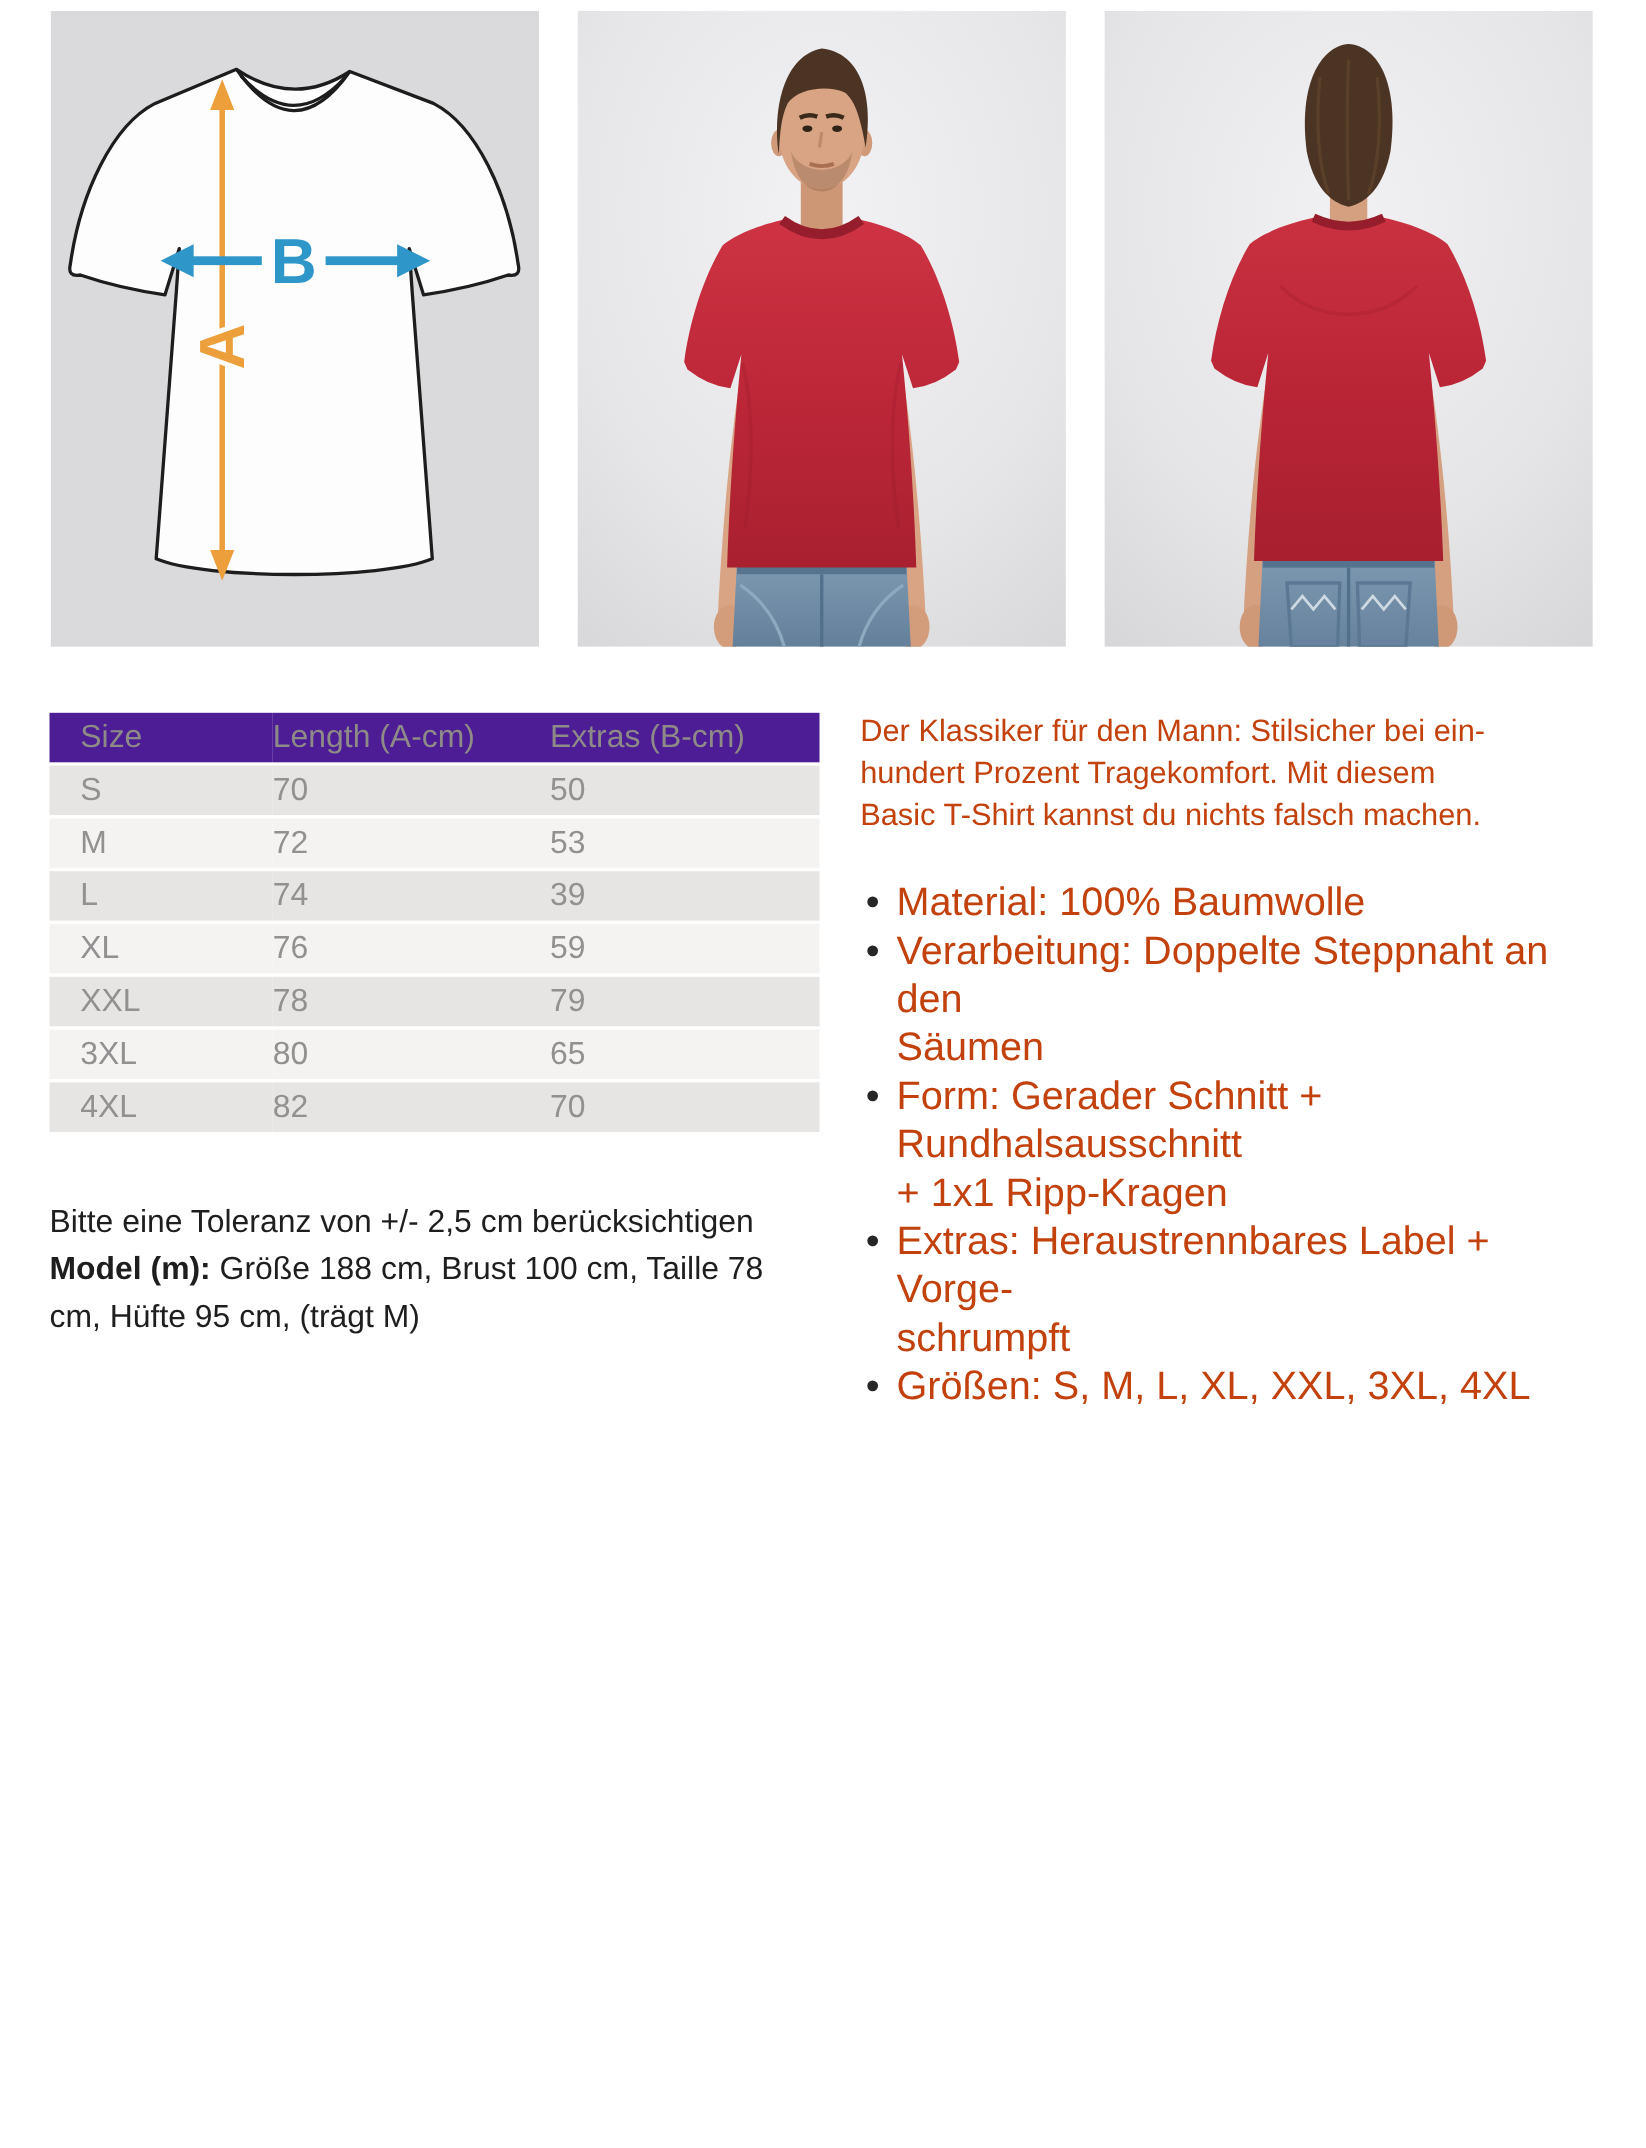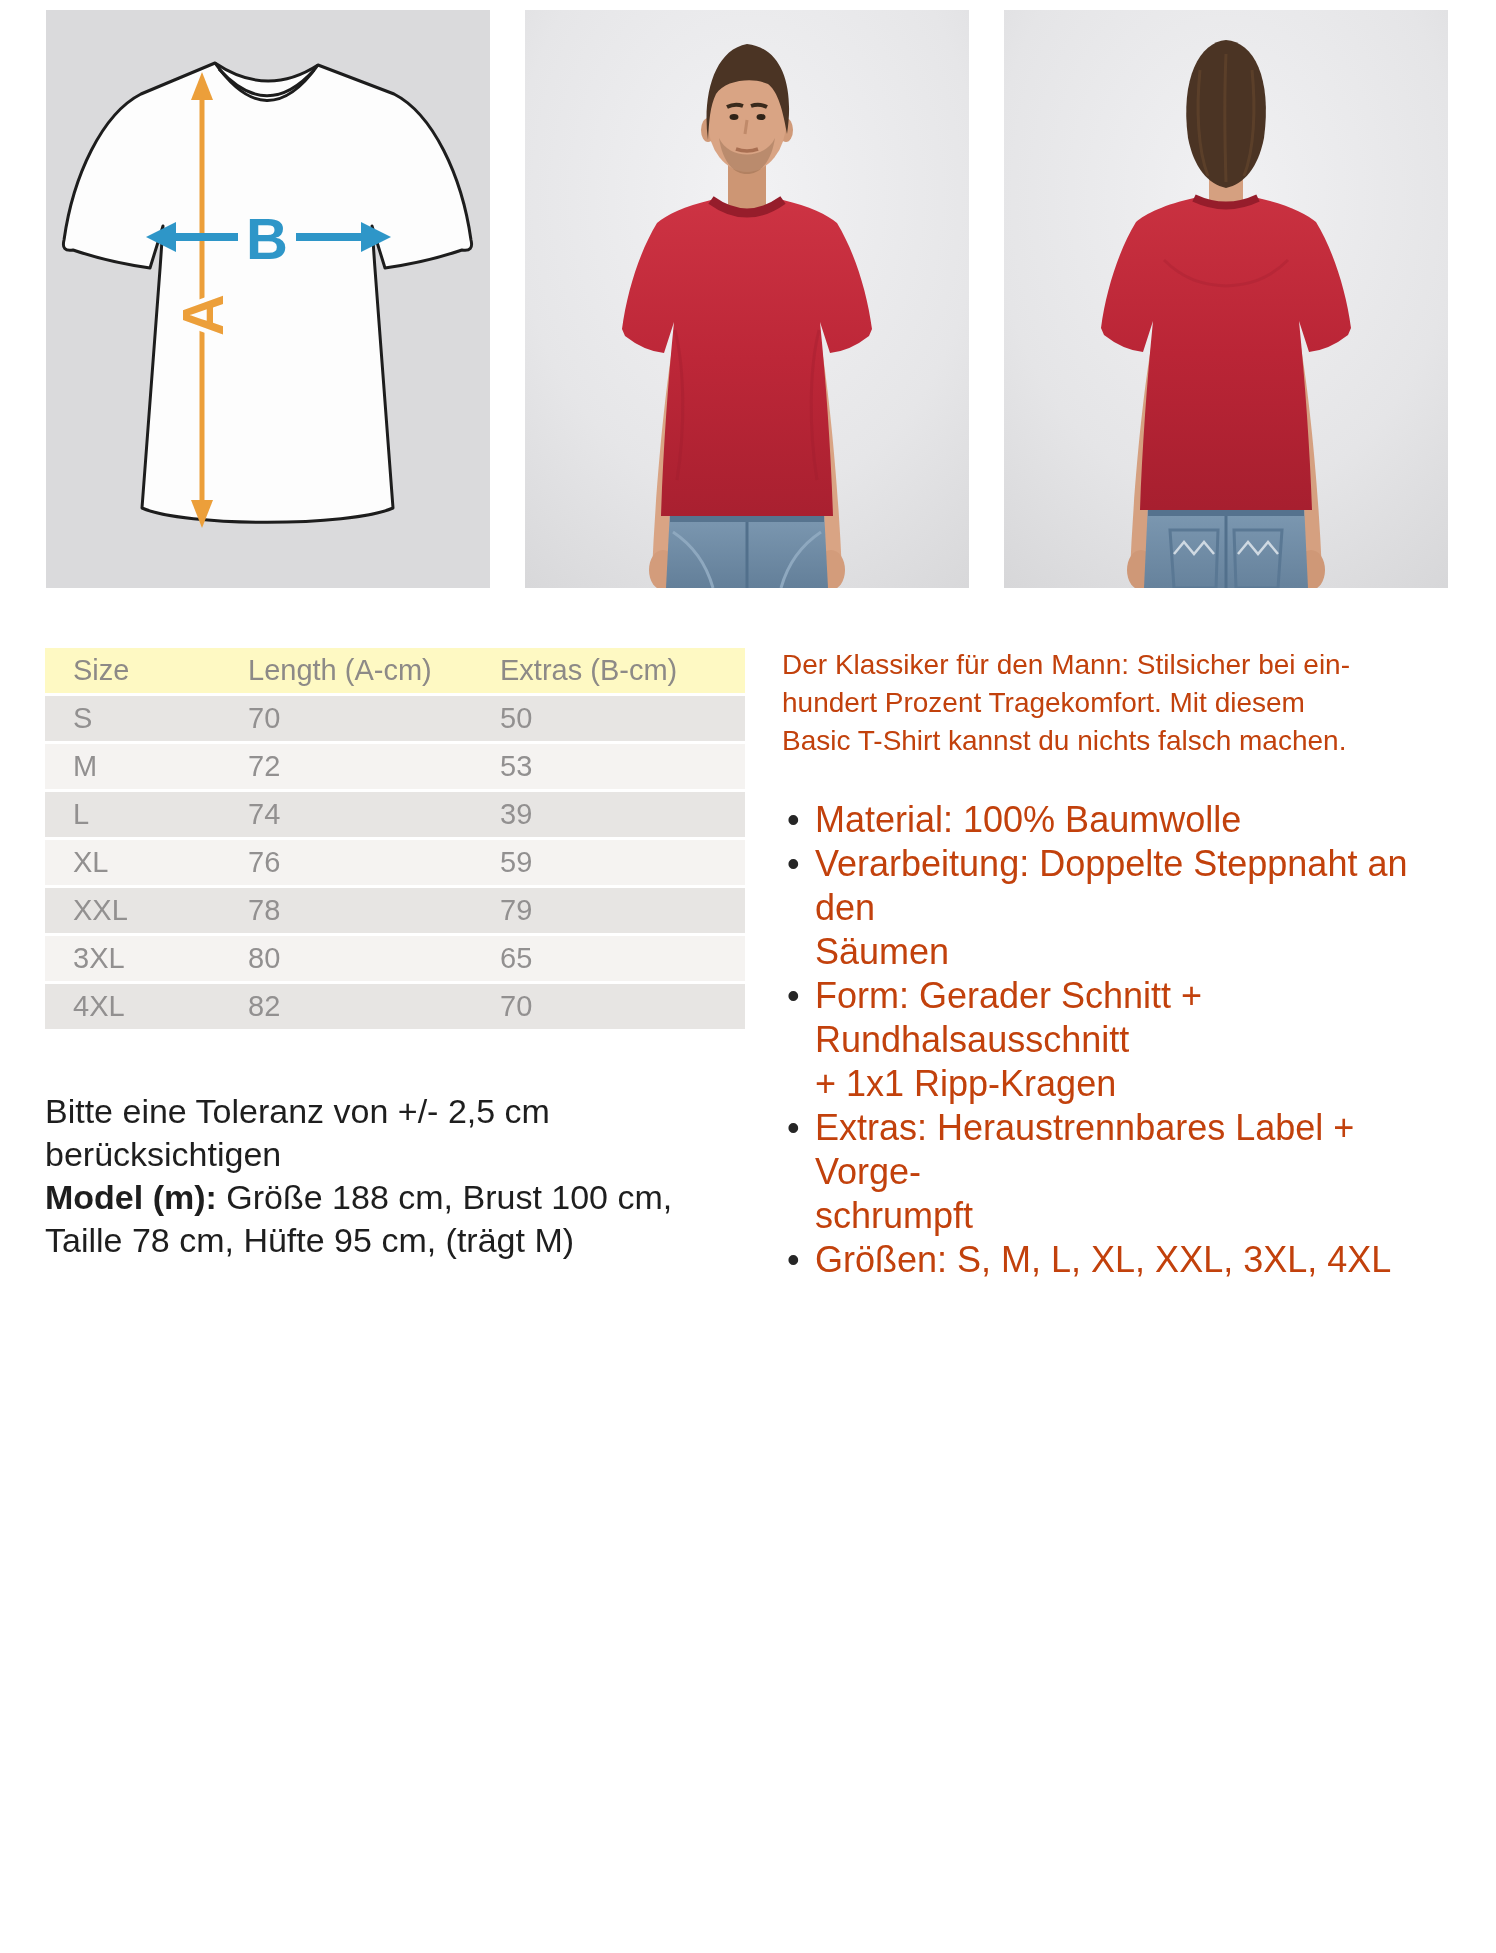--- a/index.html
+++ b/index.html
@@ -10,29 +10,29 @@
   .gallery { position:absolute; left:46px; top:10px; display:flex; gap:35px; }
   .img-box { width:444px; height:578px; margin:0; padding:0; }
   .img-box svg { display:block; width:100%; height:100%; }
 
   
   .size-info { position:absolute; left:45px; top:645px; width:700px; }
   table.size-table { width:100%; border-collapse:separate; border-spacing:0 3px; }
   table.size-table th, table.size-table td {
     font-size:29px; font-weight:400; text-align:left; height:45px; padding:0;
   }
-  table.size-table th { background:#fef9c3; color:#8d8a87; }
+  table.size-table th { background:#4c1d95; color:#8d8a87; }
   table.size-table td { color:#929090; }
   tr.row-dark  td { background:#e7e5e3; }
   tr.row-light td { background:#f5f3f1; }
   .col-size   { width:29%; padding-left:28px !important; }
   .col-length { width:36%; }
   .col-width  { width:35%; }
 
-  .notes { margin-top:58px; font-size:34px; line-height:43px; color:#1e1e1e; }
+  .notes { margin-top:58px; font-size:29px; line-height:43px; color:#1e1e1e; }
   .notes p { margin:0; }
   .notes strong { font-weight:700; }
 
   
   .description { position:absolute; left:782px; top:646px; width:665px; color:#c2410c; }
   .description .intro { margin:0 0 38px 0; font-size:28px; line-height:38px; white-space:pre-line; }
   .description ul { margin:0; padding:0; list-style:none; font-size:36px; line-height:44px; }
   .description li { position:relative; padding-left:33px; white-space:pre-line; }
   .description li::before { content:"\2022"; position:absolute; left:5px; top:0; color:#262626; }
 </style>

